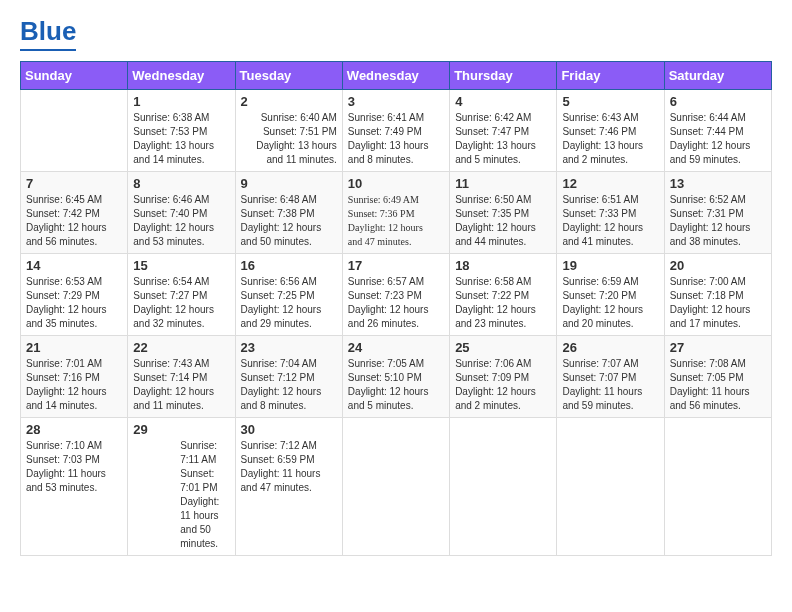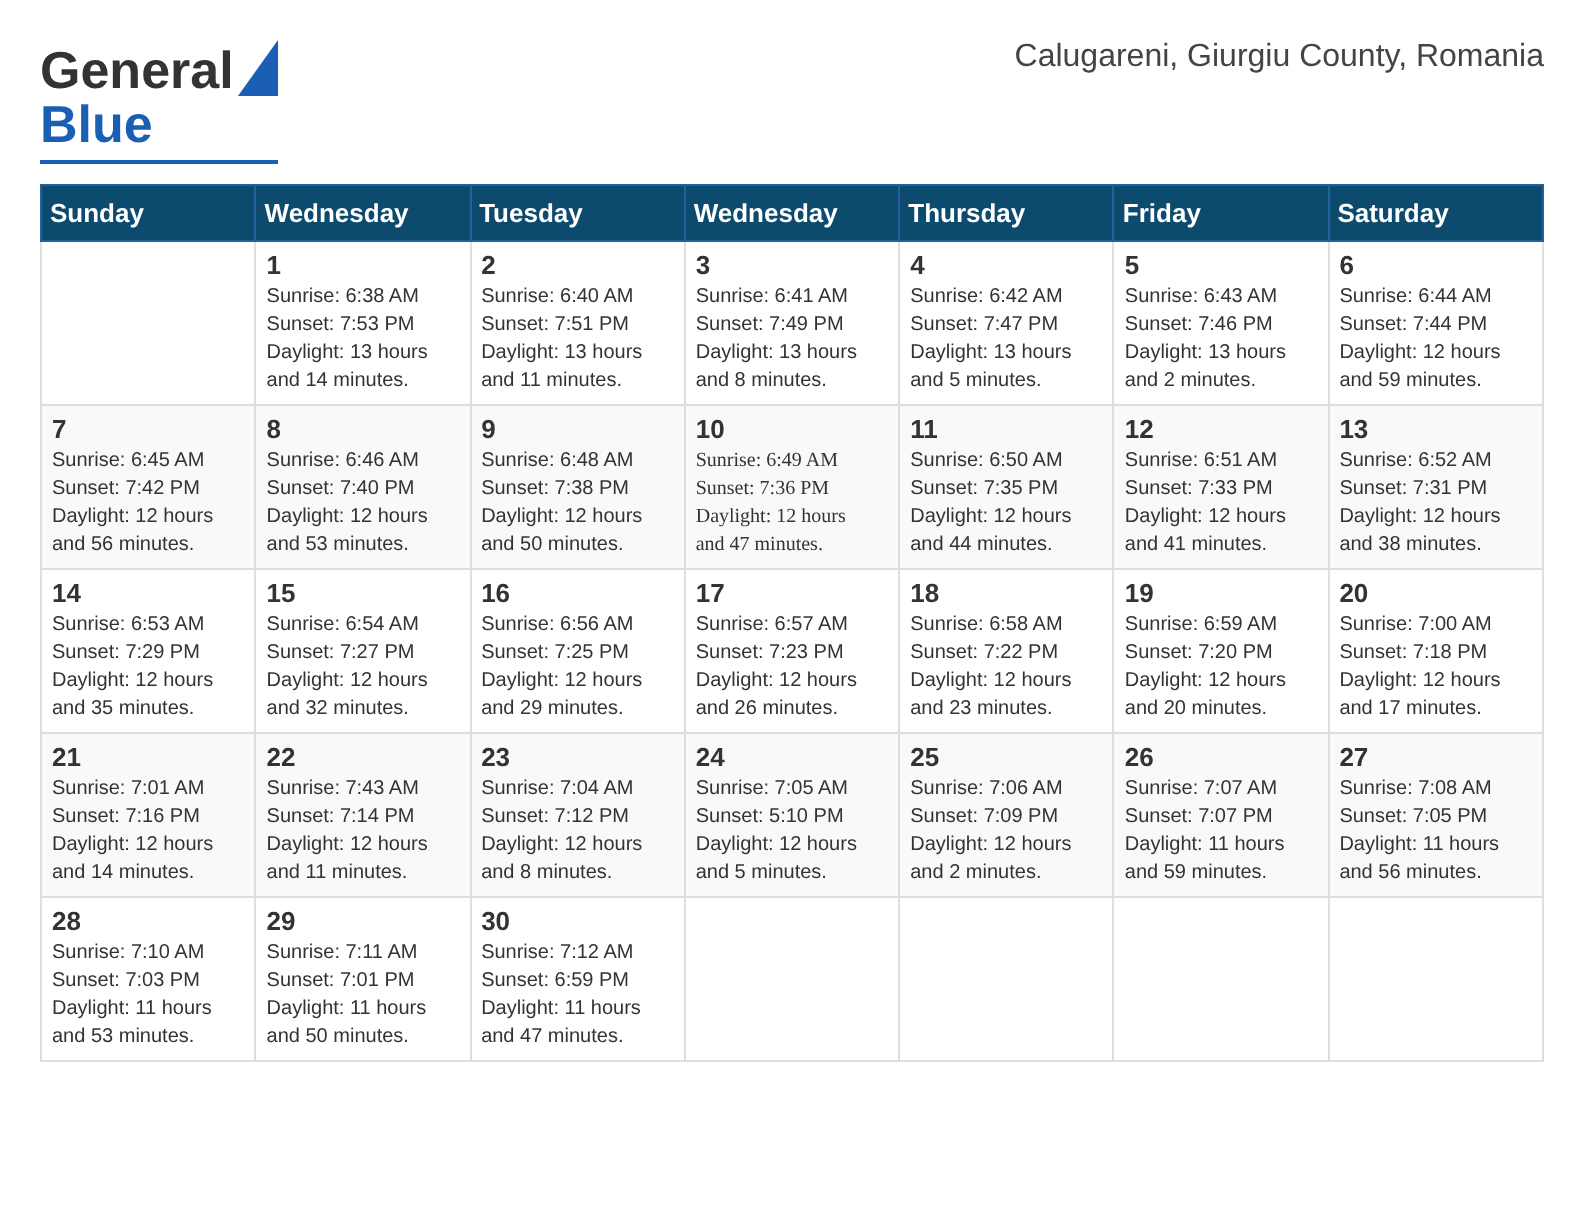--- a/index.html
+++ b/index.html
@@ -33,21 +33,21 @@
       font-size: 16px;
       font-weight: normal;
       color: #444;
     }
     .calendar {
       width: 100%;
       border-collapse: collapse;
       border: 1px solid #ccc;
     }
     .calendar th {
-      background: #0c4a6e;
+      background: #8b5cf6;
       color: #fff;
       font-size: 13px;
       font-weight: bold;
       padding: 6px 4px;
       text-align: left;
       border: 1px solid #2560a0;
     }
     .calendar td {
       vertical-align: top;
       border: 1px solid #ddd;
@@ -72,33 +72,26 @@
       line-height: 1.4;
       color: #333;
     }
     .empty { background: #fff !important; }
   </style>
 </head>
 <body>
 
 <div class="header">
   <div class="logo">
-    <div style="display:flex;align-items:center;">
-      <span style="font-size:26px;font-weight:bold;color:#333;font-family:Arial;">General</span>
-      <svg width="20" height="28" viewBox="0 0 20 28" style="margin-left:2px;margin-top:-4px;">
-        <polygon points="0,28 20,28 20,0" fill="#1a5fb4"></polygon>
-      </svg>
-    </div>
     <div style="display:flex;align-items:flex-end;margin-top:-4px;">
       <span style="font-size:26px;font-weight:bold;color:#1a5fb4;font-family:Arial;">Blue</span>
     </div>
     <div style="width:100%;height:2px;background:#1a5fb4;margin-top:2px;"></div>
   </div>
   <div class="title-block">
-    <h2>Calugareni, Giurgiu County, Romania</h2>
   </div>
 </div>
 
 <table class="calendar">
   <thead>
     <tr>
     <th>Sunday</th>
         <th>Wednesday</th>
         <th>Tuesday</th>
         <th>Wednesday</th>
@@ -112,21 +105,21 @@
         <td class="empty"></td>
         <td>
           <span class="day-num">1</span>
           <div class="day-detail" style="white-space: pre-line;">Sunrise: 6:38 AM
 Sunset: 7:53 PM
 Daylight: 13 hours
 and 14 minutes.</div>
         </td>
         <td>
           <span class="day-num">2</span>
-          <div class="day-detail" style="white-space: pre-line;">Sunrise: 6:40 AM
+          <div class="day-detail" style="white-space: pre-line; text-align: right;">Sunrise: 6:40 AM
 Sunset: 7:51 PM
 Daylight: 13 hours
 and 11 minutes.</div>
         </td>
         <td>
           <span class="day-num">3</span>
           <div class="day-detail" style="white-space: pre-line;">Sunrise: 6:41 AM
 Sunset: 7:49 PM
 Daylight: 13 hours
 and 8 minutes.</div>
@@ -309,21 +302,21 @@
       <tr>
         <td>
           <span class="day-num">28</span>
           <div class="day-detail" style="white-space: pre-line;">Sunrise: 7:10 AM
 Sunset: 7:03 PM
 Daylight: 11 hours
 and 53 minutes.</div>
         </td>
         <td>
           <span class="day-num">29</span>
-          <div class="day-detail" style="white-space: pre-line;">Sunrise: 7:11 AM
+          <div class="day-detail" style="white-space: pre-line; margin-left: 47px;">Sunrise: 7:11 AM
 Sunset: 7:01 PM
 Daylight: 11 hours
 and 50 minutes.</div>
         </td>
         <td>
           <span class="day-num">30</span>
           <div class="day-detail" style="white-space: pre-line;">Sunrise: 7:12 AM
 Sunset: 6:59 PM
 Daylight: 11 hours
 and 47 minutes.</div>

